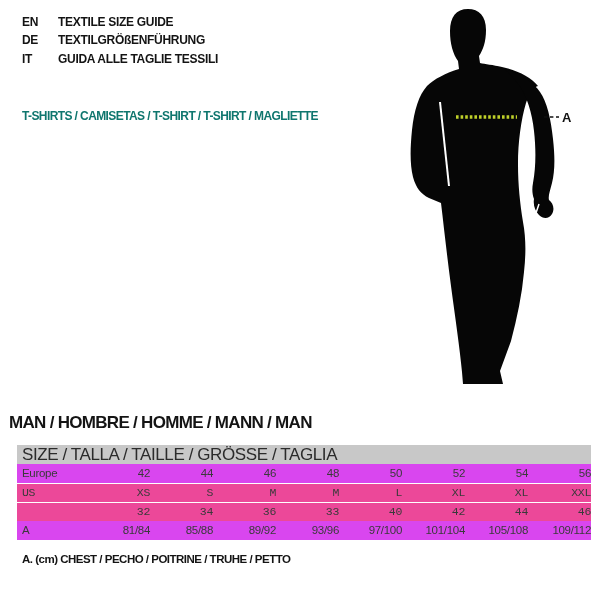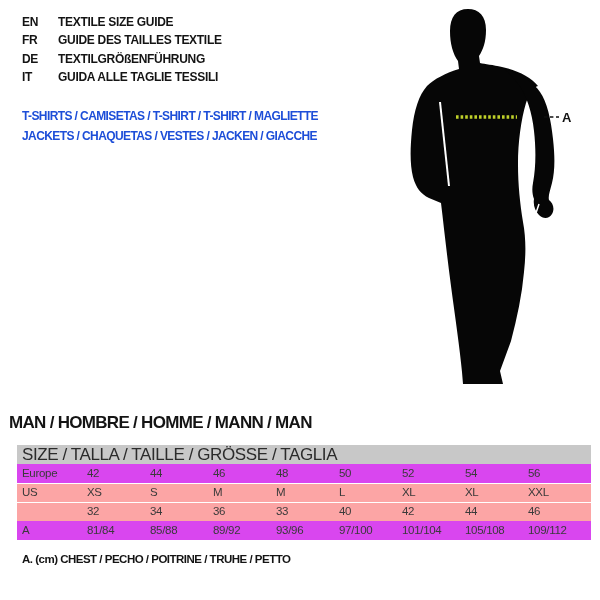--- a/index.html
+++ b/index.html
@@ -36,21 +36,21 @@
   .category-block {
     position: absolute;
     left: 22px;
     top: 107px;
   }
   .category-line {
     font-size: 12px;
     font-weight: bold;
     letter-spacing: -0.6px;
     line-height: 19.5px;
-    color: #1d4ed8;
+    color: #0f766e;
     white-space: nowrap;
   }
 
   
   .figure-svg {
     position: absolute;
     left: 395px;
     top: 0;
     width: 205px;
     height: 400px;
@@ -92,30 +92,30 @@
     white-space: nowrap;
   }
   .trow {
     display: flex;
     height: 19px;
     line-height: 19px;
     font-size: 11.5px;
     color: #3a3a3a;
     background: #d946ef;
   }
-  .trow.shaded { background: #fca5a5; box-shadow: inset 0 1px 0 #ffffff; }
+  .trow.shaded { background: #ec4899; box-shadow: inset 0 1px 0 #ffffff; font-family: Liberation Mono, monospace; }
   .tlabel {
     width: 70px;
     padding-left: 5px;
     text-align: left;
     letter-spacing: -0.3px;
   }
   .tcell {
     flex: 1 1 0;
-    text-align: left;
+    text-align: right;
     letter-spacing: -0.3px;
   }
 
   
   .footnote {
     position: absolute;
     left: 22px;
     top: 553px;
     font-size: 11.5px;
     font-weight: bold;
@@ -128,36 +128,31 @@
 <body>
 
 <div class="canvas">
 
   <div class="lang-block">
     <div class="lang-row">
       <span class="lang-code">EN</span>
       <span class="lang-label">TEXTILE SIZE GUIDE</span>
     </div>
     <div class="lang-row">
-      <span class="lang-code">FR</span>
-      <span class="lang-label">GUIDE DES TAILLES TEXTILE</span>
-    </div>
-    <div class="lang-row">
       <span class="lang-code">DE</span>
       <span class="lang-label">TEXTILGRÖßENFÜHRUNG</span>
     </div>
     <div class="lang-row">
       <span class="lang-code">IT</span>
       <span class="lang-label">GUIDA ALLE TAGLIE TESSILI</span>
     </div>
   </div>
 
   <div class="category-block">
     <div class="category-line">T-SHIRTS / CAMISETAS / T-SHIRT / T-SHIRT / MAGLIETTE</div>
-    <div class="category-line">JACKETS / CHAQUETAS / VESTES / JACKEN / GIACCHE</div>
   </div>
 
   <svg class="figure-svg" viewBox="395 0 205 400" aria-hidden="true">
 
     <path fill="#060606" d="
       M 468 9
       C 456 9, 450 17, 450 31
       C 450 44, 453 54, 458 61
       L 459 69
       C 446 73, 434 79, 427 86

